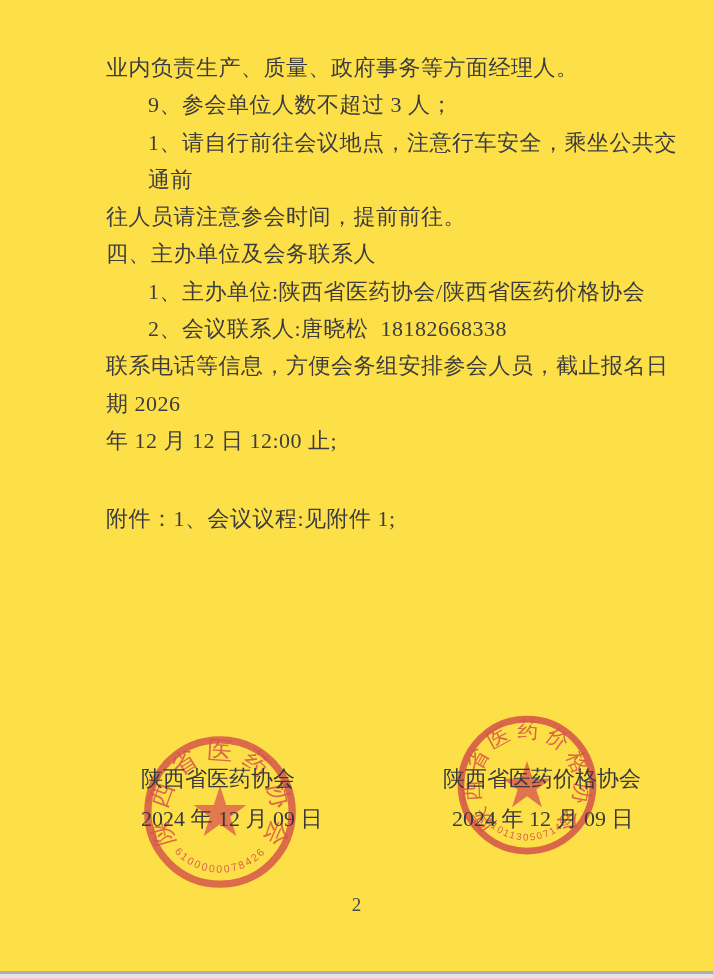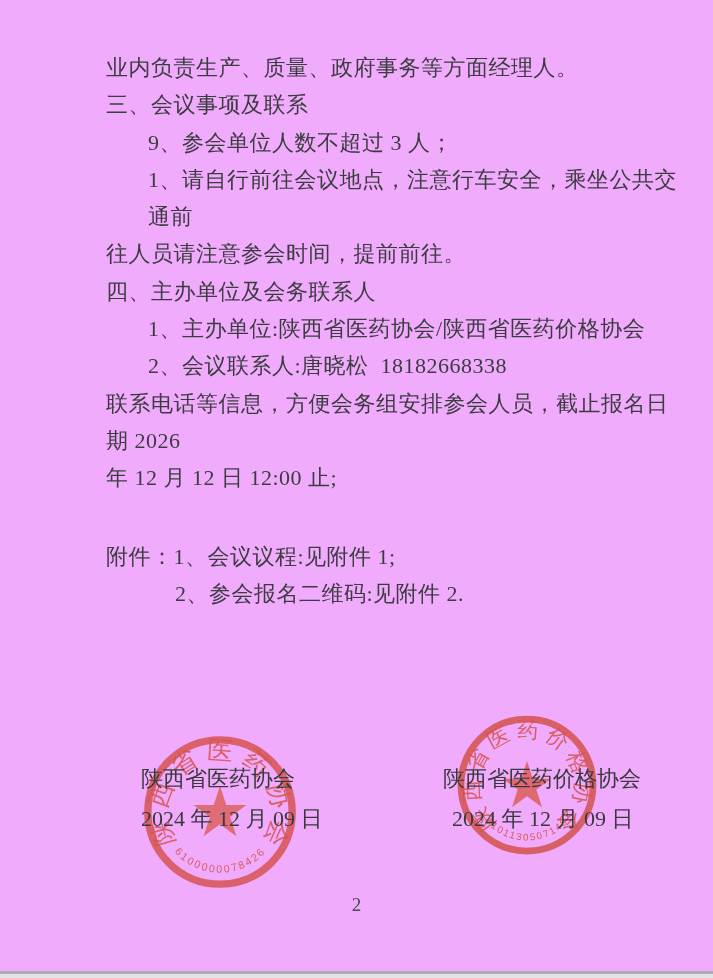--- a/index.html
+++ b/index.html
@@ -6,21 +6,21 @@
   body {
     width: 713px; height: 978px;
     background: #ffffff;
     font-family: "Liberation Serif", "DejaVu Serif", serif;
     position: relative;
     overflow: hidden;
     color: #38383c;
   }
   .page {
     position: absolute; inset: 0;
-    background: #f0abfc;
+    background: #fde047;
   }
   .doc-body {
     position: absolute;
     left: 106px; top: 49px; right: 24px;
     font-size: 22px;
     line-height: 37.3px;
     letter-spacing: 0.5px;
     color: #3c3c40;
   }
   .doc-body p {
@@ -74,32 +74,30 @@
     background: #e4e4e8;
   }
 </style>
 </head>
 <body>
 
 <div class="page">
 
   <main class="doc-body">
     <p>业内负责生产、质量、政府事务等方面经理人。</p>
-    <p>三、会议事项及联系</p>
     <p class="ind-1">9、参会单位人数不超过 3 人；</p>
     <p class="ind-1">1、请自行前往会议地点，注意行车安全，乘坐公共交通前</p>
     <p>往人员请注意参会时间，提前前往。</p>
     <p>四、主办单位及会务联系人</p>
     <p class="ind-1">1、主办单位:陕西省医药协会/陕西省医药价格协会</p>
     <p class="ind-1">2、会议联系人:唐晓松  18182668338</p>
     <p>联系电话等信息，方便会务组安排参会人员，截止报名日期 2026</p>
     <p>年 12 月 12 日 12:00 止;</p>
     <div class="spacer"></div>
     <p>附件：1、会议议程:见附件 1;</p>
-    <p class="ind-3">2、参会报名二维码:见附件 2.</p>
   </main>
 
   <section class="sig-block">
     <svg class="seal seal-left" viewBox="0 0 200 200">
       <defs>
         <path id="arcTopL" d="M 51,141.1 A 64,64 0 1 1 149,141.1" fill="none"></path>
         <path id="arcBotL" d="M 39.4,142.5 A 74,74 0 0 0 160.6,142.5" fill="none"></path>
       </defs>
       <circle cx="100" cy="100" r="88" fill="none" stroke="#d4514a" stroke-width="9" opacity="0.82"></circle>
       <polygon points="100,68 92.4,91.5 67.7,91.5 87.6,106 80,129.5 100,115 120,129.5 112.4,106 132.3,91.5 107.6,91.5" fill="#db5a50" opacity="0.78"></polygon>

